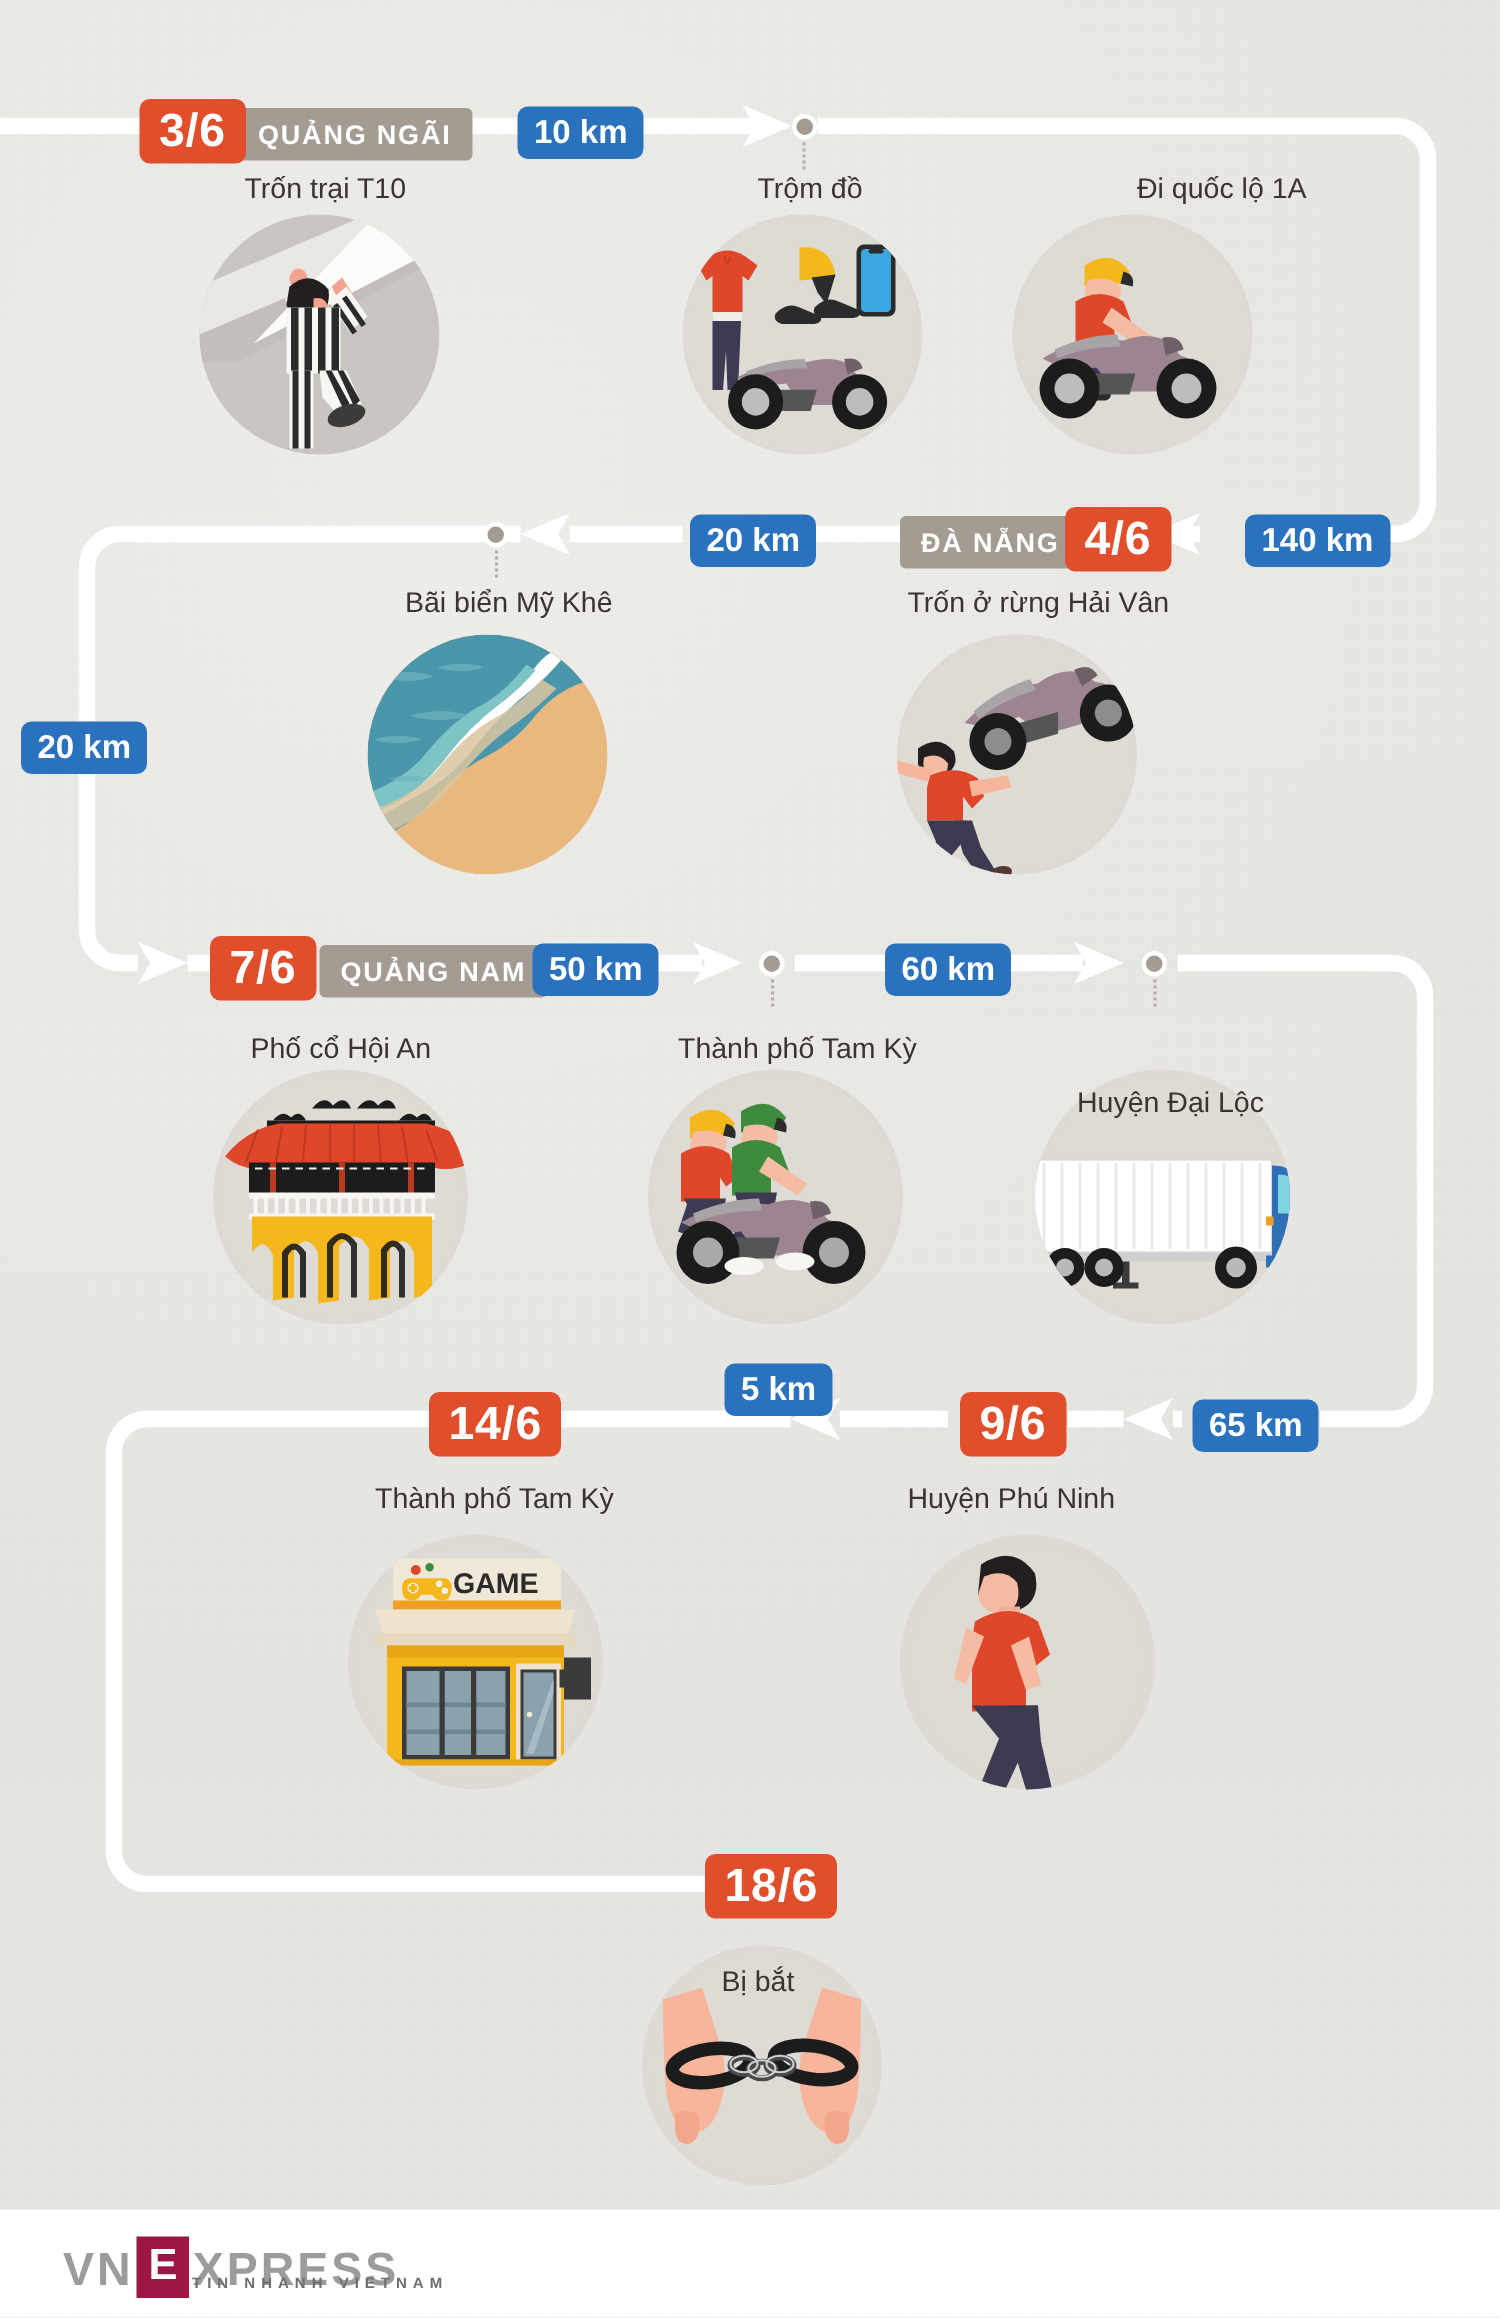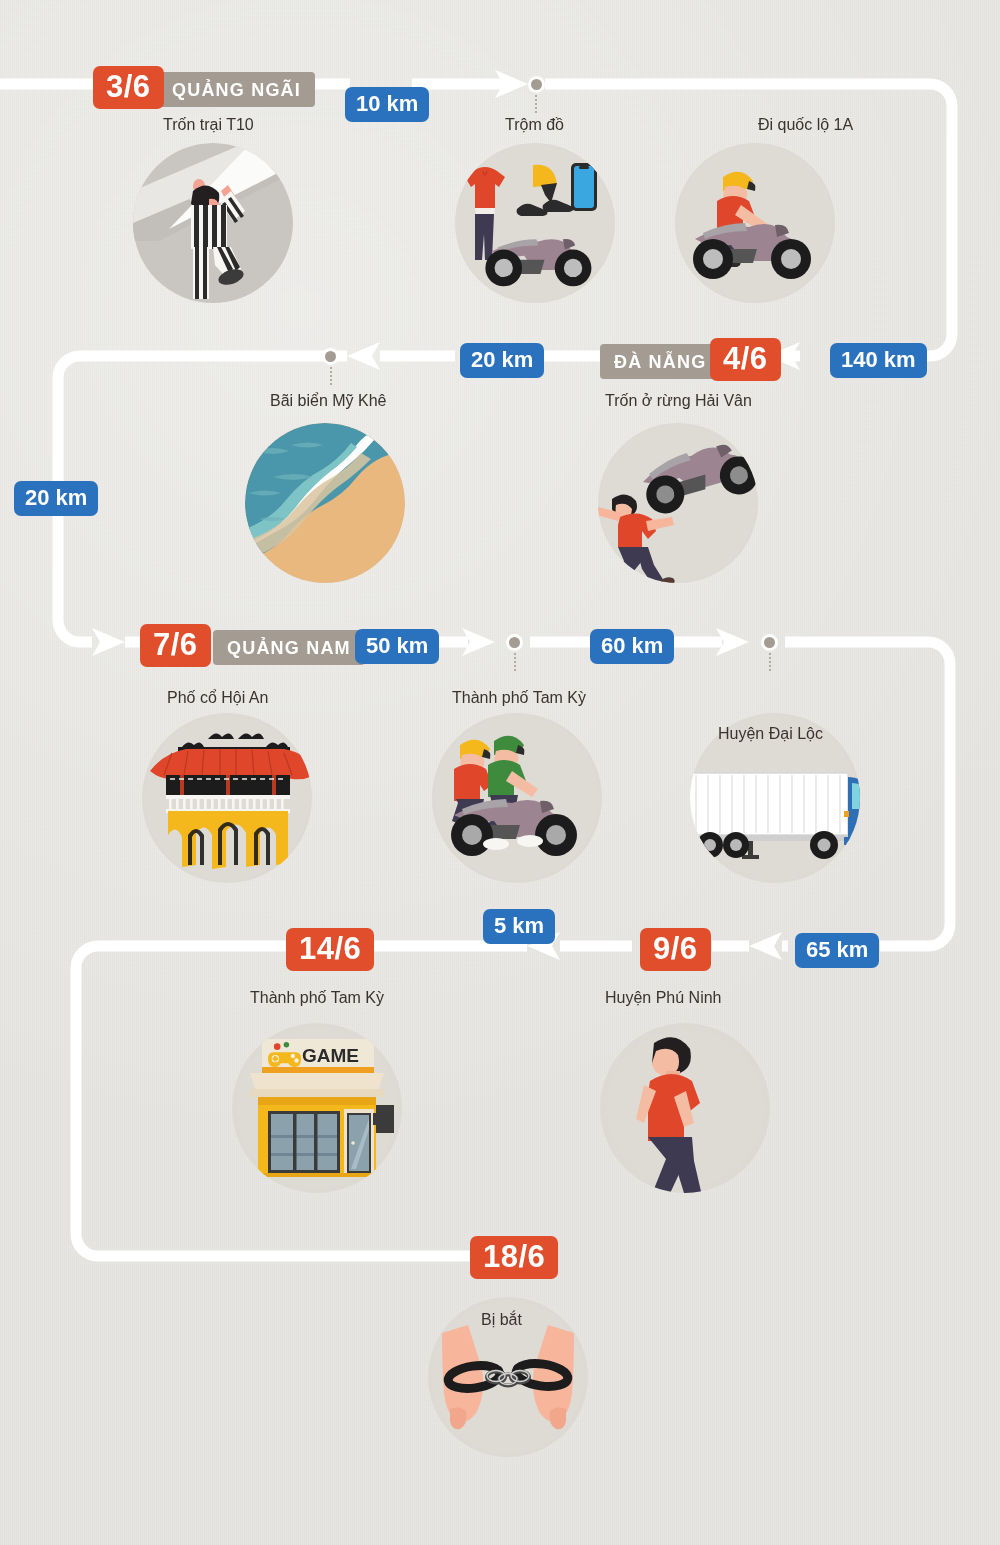--- a/index.html
+++ b/index.html
@@ -58,21 +58,21 @@
     border-radius:7px;
     font-size:22px; font-weight:bold;
     padding:6px 11px 7px;
     line-height:1;
     white-space:nowrap;
     z-index:5;
   }
   .node-label {
     position:absolute;
     color:#3a332e;
-    font-size:16px;
+    font-size:19px;
     white-space:nowrap;
     z-index:6;
   }
   .node-dot {
     position:absolute;
     width:17px; height:17px; border-radius:50%;
     background:#a49c92; border:3px solid #fff;
     z-index:5;
   }
   .dotted {
@@ -163,21 +163,21 @@
     <path class="trk" d="M 527 946 H 472"></path>
     <path class="trk" d="M 472 946 H 360"></path>
 
     <path class="trk" d="M 286 946 H 98 a 22 22 0 0 0 -22 22 V 1234 a 22 22 0 0 0 22 22 H 470"></path>
   </svg>
 
   <div class="layer" id="content">
 
     <div class="date-badge" style="left:93px; top:66px;">3/6</div>
     <div class="city-badge" style="left:158px; top:72px;">QUẢNG NGÃI</div>
-    <div class="km-badge" style="left:345px; top:87px;">10 km</div>
+    <div class="km-badge" style="left:345px; top:71px;">10 km</div>
 
     <div class="node-dot" style="left:528px; top:76px;"></div>
     <div class="dotted" style="left:535px; top:95px; height:18px;"></div>
 
     <div class="node-label" style="left:163px; top:116px;">Trốn trại T10</div>
     <div class="node-label" style="left:505px; top:116px;">Trộm đồ</div>
     <div class="node-label" style="left:710px; top:116px;margin-left:48px;">Đi quốc lộ 1A</div>
 
     <div class="circle-illus" style="left:133px; top:143px; width:160px; height:160px;">
       <svg class="illus-svg" viewBox="0 0 160 160">
@@ -631,14 +631,22 @@
         <g fill="none" stroke="#d0d0d0" stroke-width="1.4">
           <ellipse cx="68" cy="79" rx="9" ry="5.5"></ellipse>
           <ellipse cx="80" cy="82" rx="9" ry="5.5"></ellipse>
           <ellipse cx="92" cy="79" rx="9" ry="5.5"></ellipse>
         </g>
       </svg>
     </div>
 
   </div>
 
+  <div id="footer">
+    <div class="logo-wrap">
+      <span class="logo-vn">VN</span>
+      <span class="logo-e">E</span>
+      <span class="logo-xpress">XPRESS</span>
+    </div>
+    <div class="logo-tag">TIN NHANH VIETNAM</div>
+  </div>
 
 </div>
 
 </body></html>

